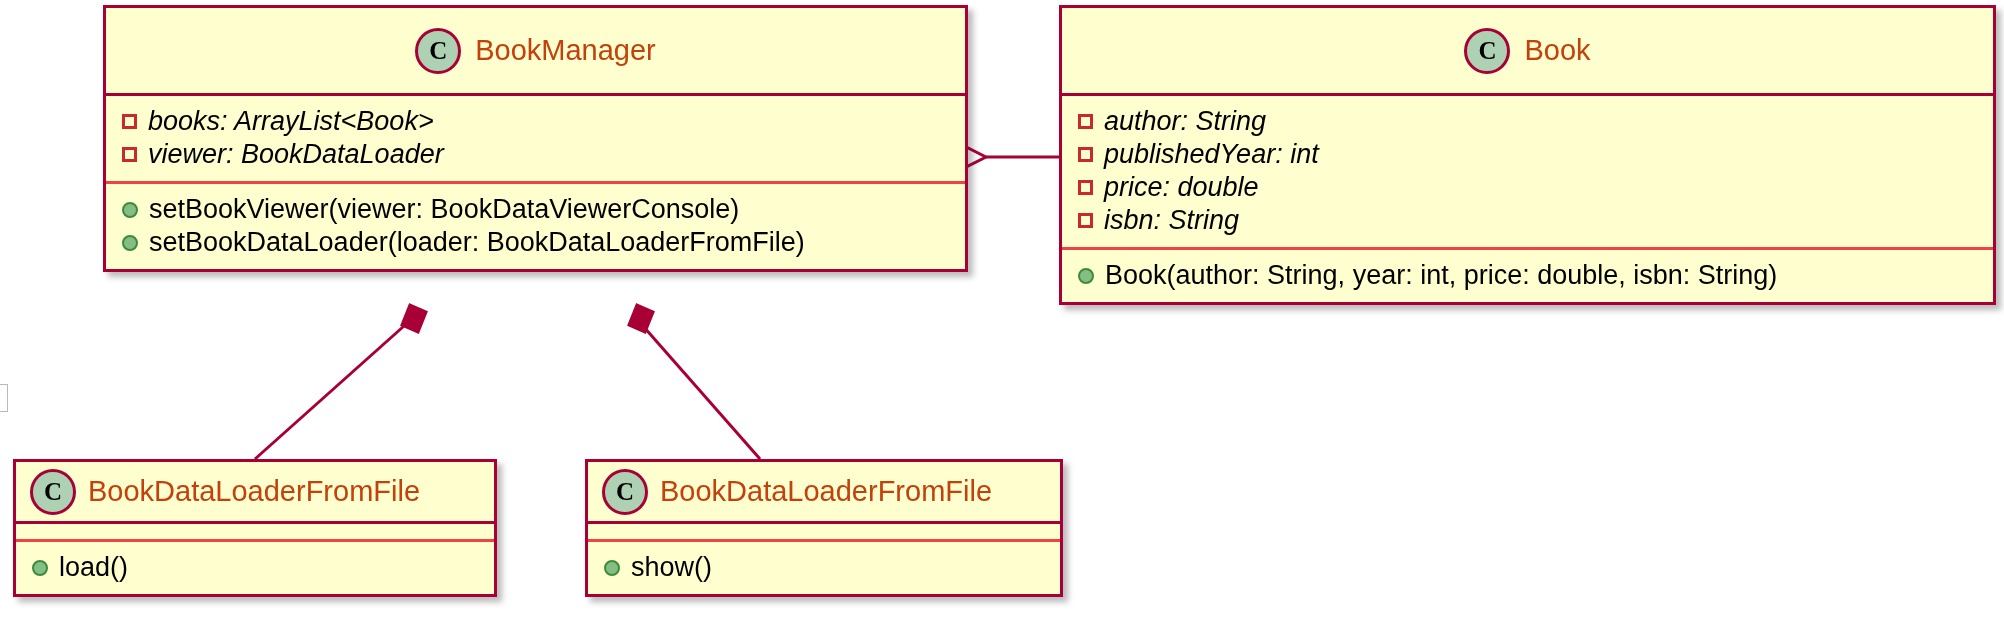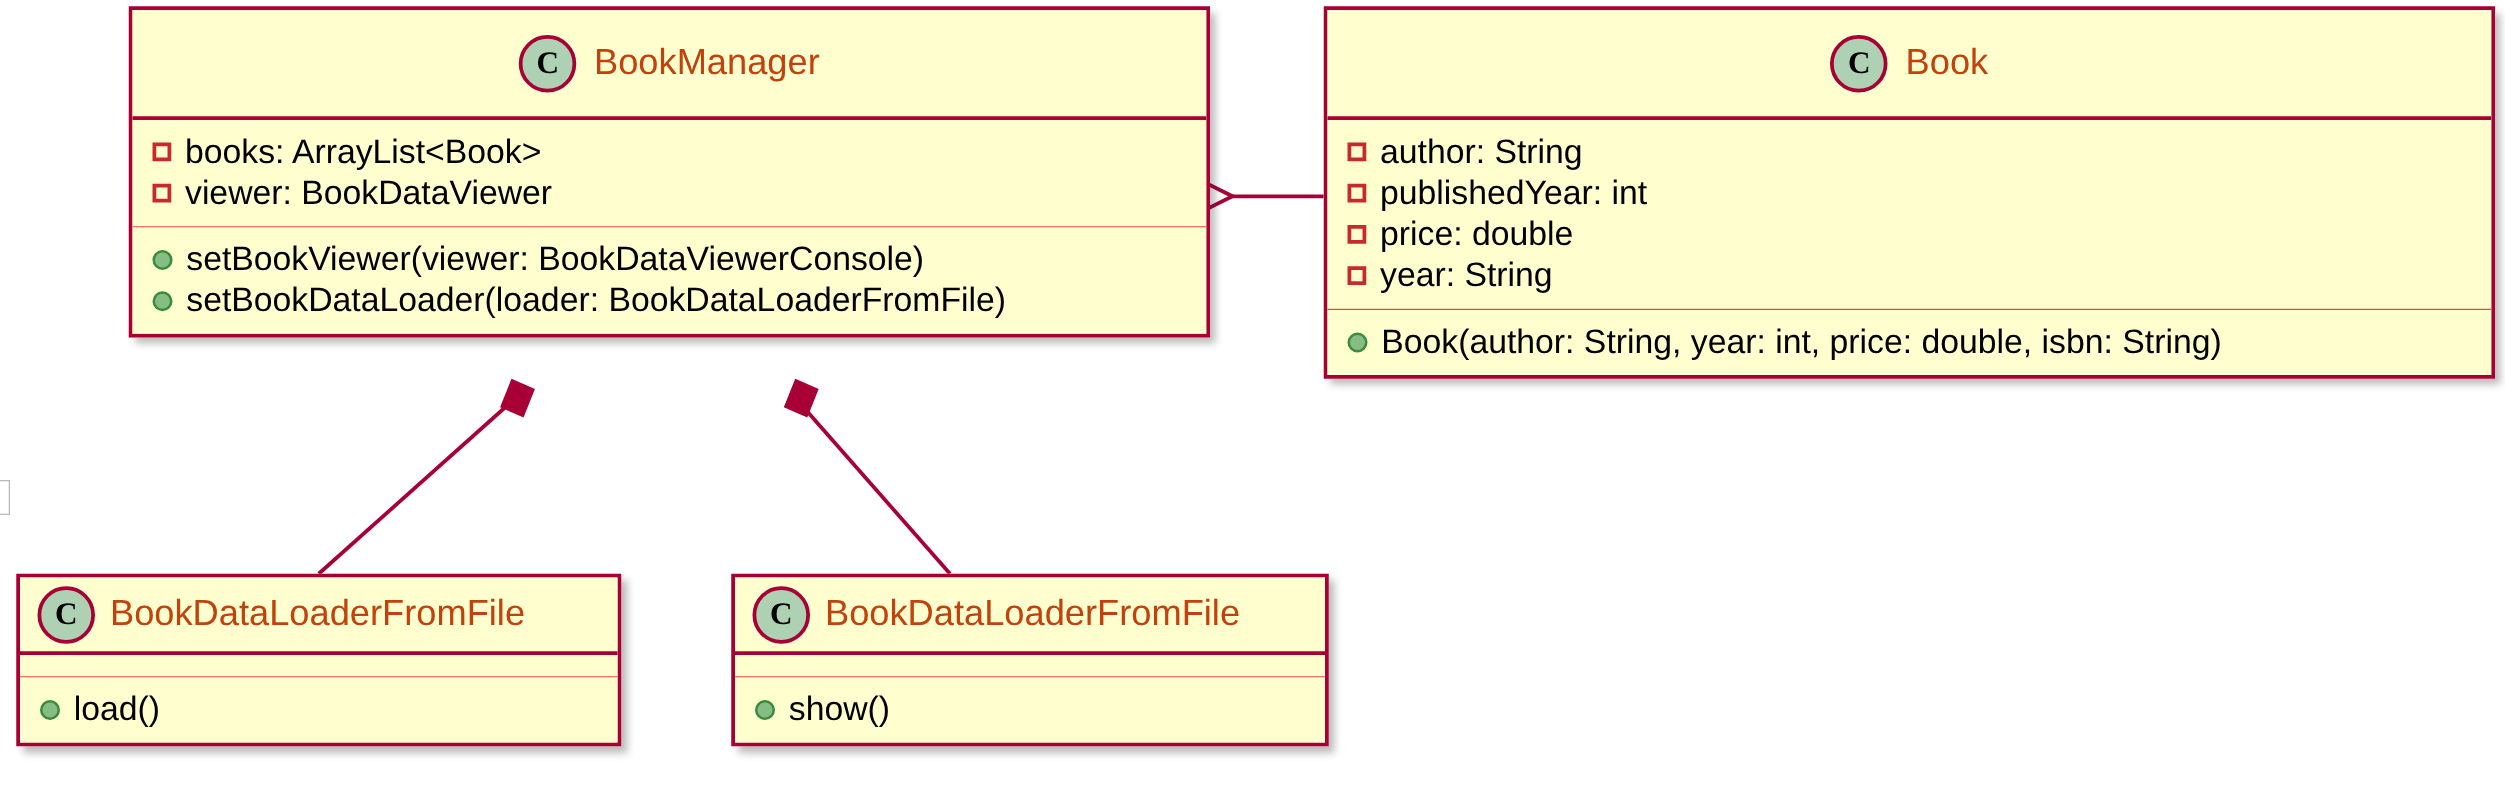--- a/index.html
+++ b/index.html
@@ -83,21 +83,22 @@
     white-space: nowrap;
     line-height: 1;
   }
 
   .compartment {
     box-sizing: border-box;
     padding: 9px 0 10px 0;
     background: #FEFECE;
   }
   .compartment.divided {
-    border-bottom: 1px solid #ef4444;
+    border-bottom: 3px solid #ef4444;
+    font-style: italic;
   }
   .compartment.empty {
     padding: 0;
     height: 18px;
   }
 
   .member-row {
     display: flex;
     align-items: center;
     gap: 11px;
@@ -176,21 +177,21 @@
       <span class="stereotype-badge">C</span>
       <span class="class-title">BookManager</span>
     </div>
     <div class="compartment divided">
       <div class="member-row">
         <span class="vis-private"></span>
         <span class="member-text">books: ArrayList&lt;Book&gt;</span>
       </div>
       <div class="member-row">
         <span class="vis-private"></span>
-        <span class="member-text">viewer: BookDataViewer</span>
+        <span class="member-text">viewer: BookDataLoader</span>
       </div>
     </div>
     <div class="compartment">
       <div class="member-row">
         <span class="vis-public"></span>
         <span class="member-text">setBookViewer(viewer: BookDataViewerConsole)</span>
       </div>
       <div class="member-row">
         <span class="vis-public"></span>
         <span class="member-text">setBookDataLoader(loader: BookDataLoaderFromFile)</span>
@@ -211,21 +212,21 @@
       <div class="member-row">
         <span class="vis-private"></span>
         <span class="member-text">publishedYear: int</span>
       </div>
       <div class="member-row">
         <span class="vis-private"></span>
         <span class="member-text">price: double</span>
       </div>
       <div class="member-row">
         <span class="vis-private"></span>
-        <span class="member-text">year: String</span>
+        <span class="member-text">isbn: String</span>
       </div>
     </div>
     <div class="compartment">
       <div class="member-row">
         <span class="vis-public"></span>
         <span class="member-text">Book(author: String, year: int, price: double, isbn: String)</span>
       </div>
     </div>
   </div>
 

